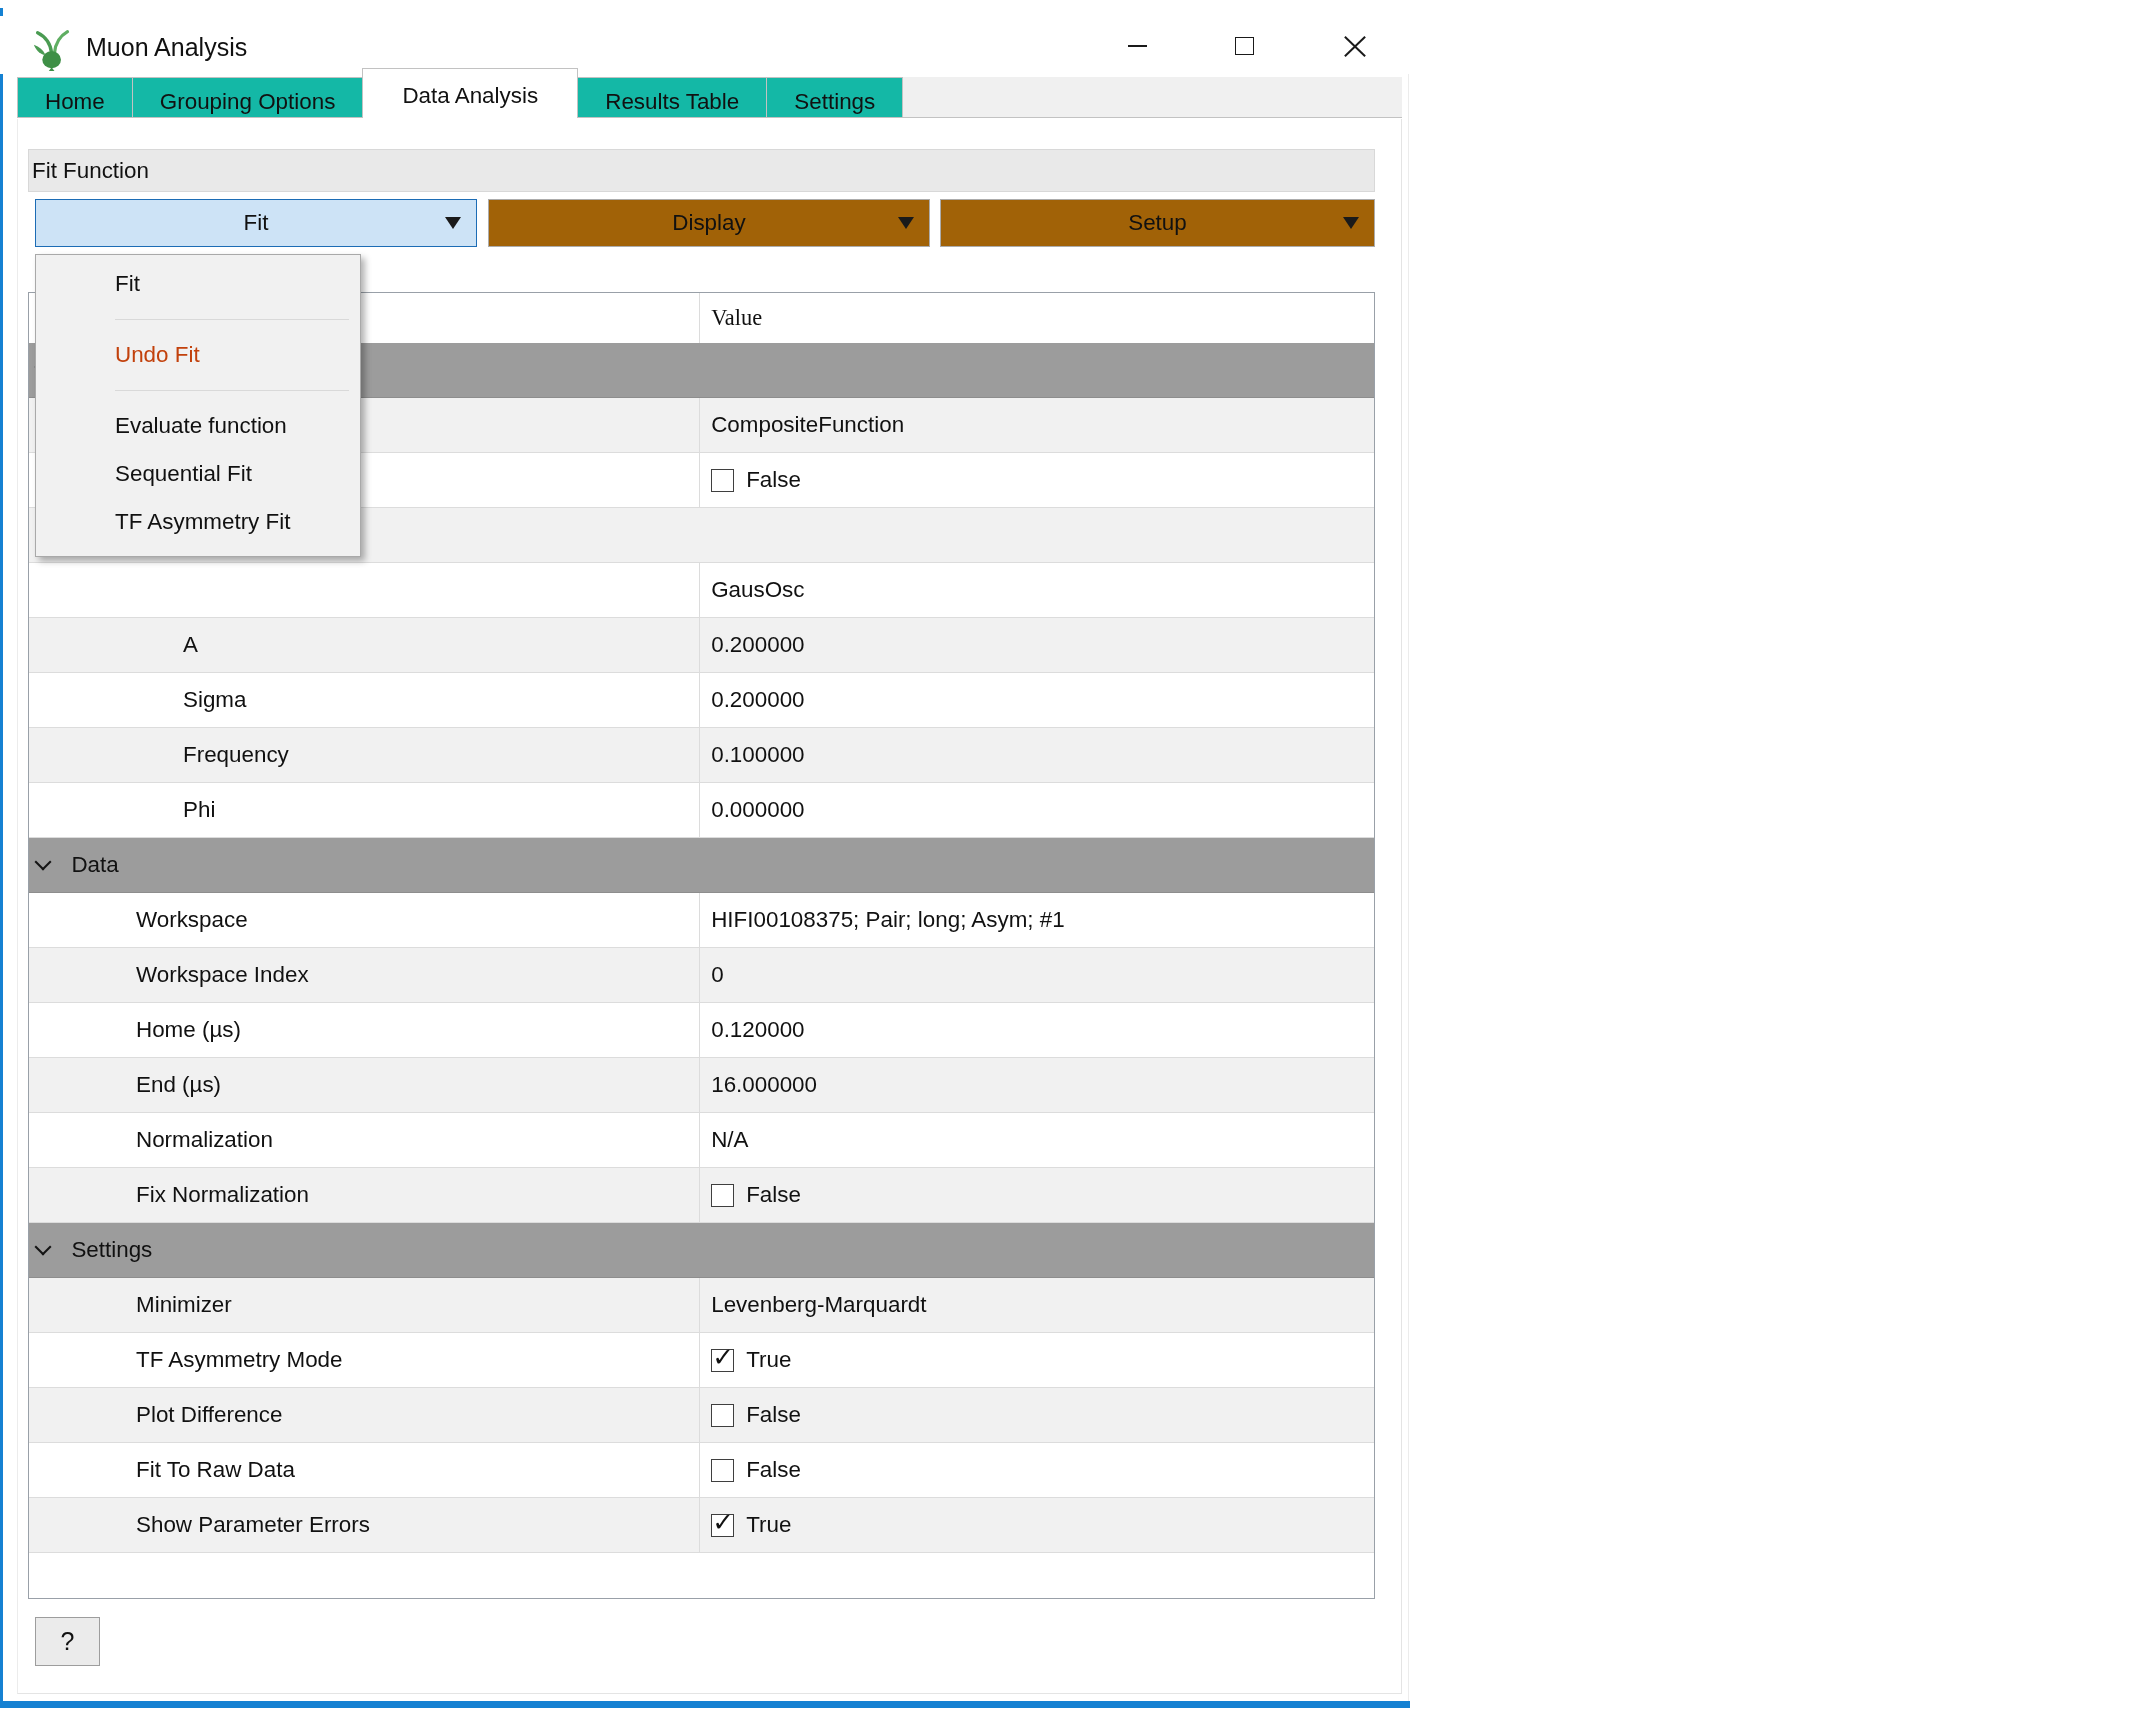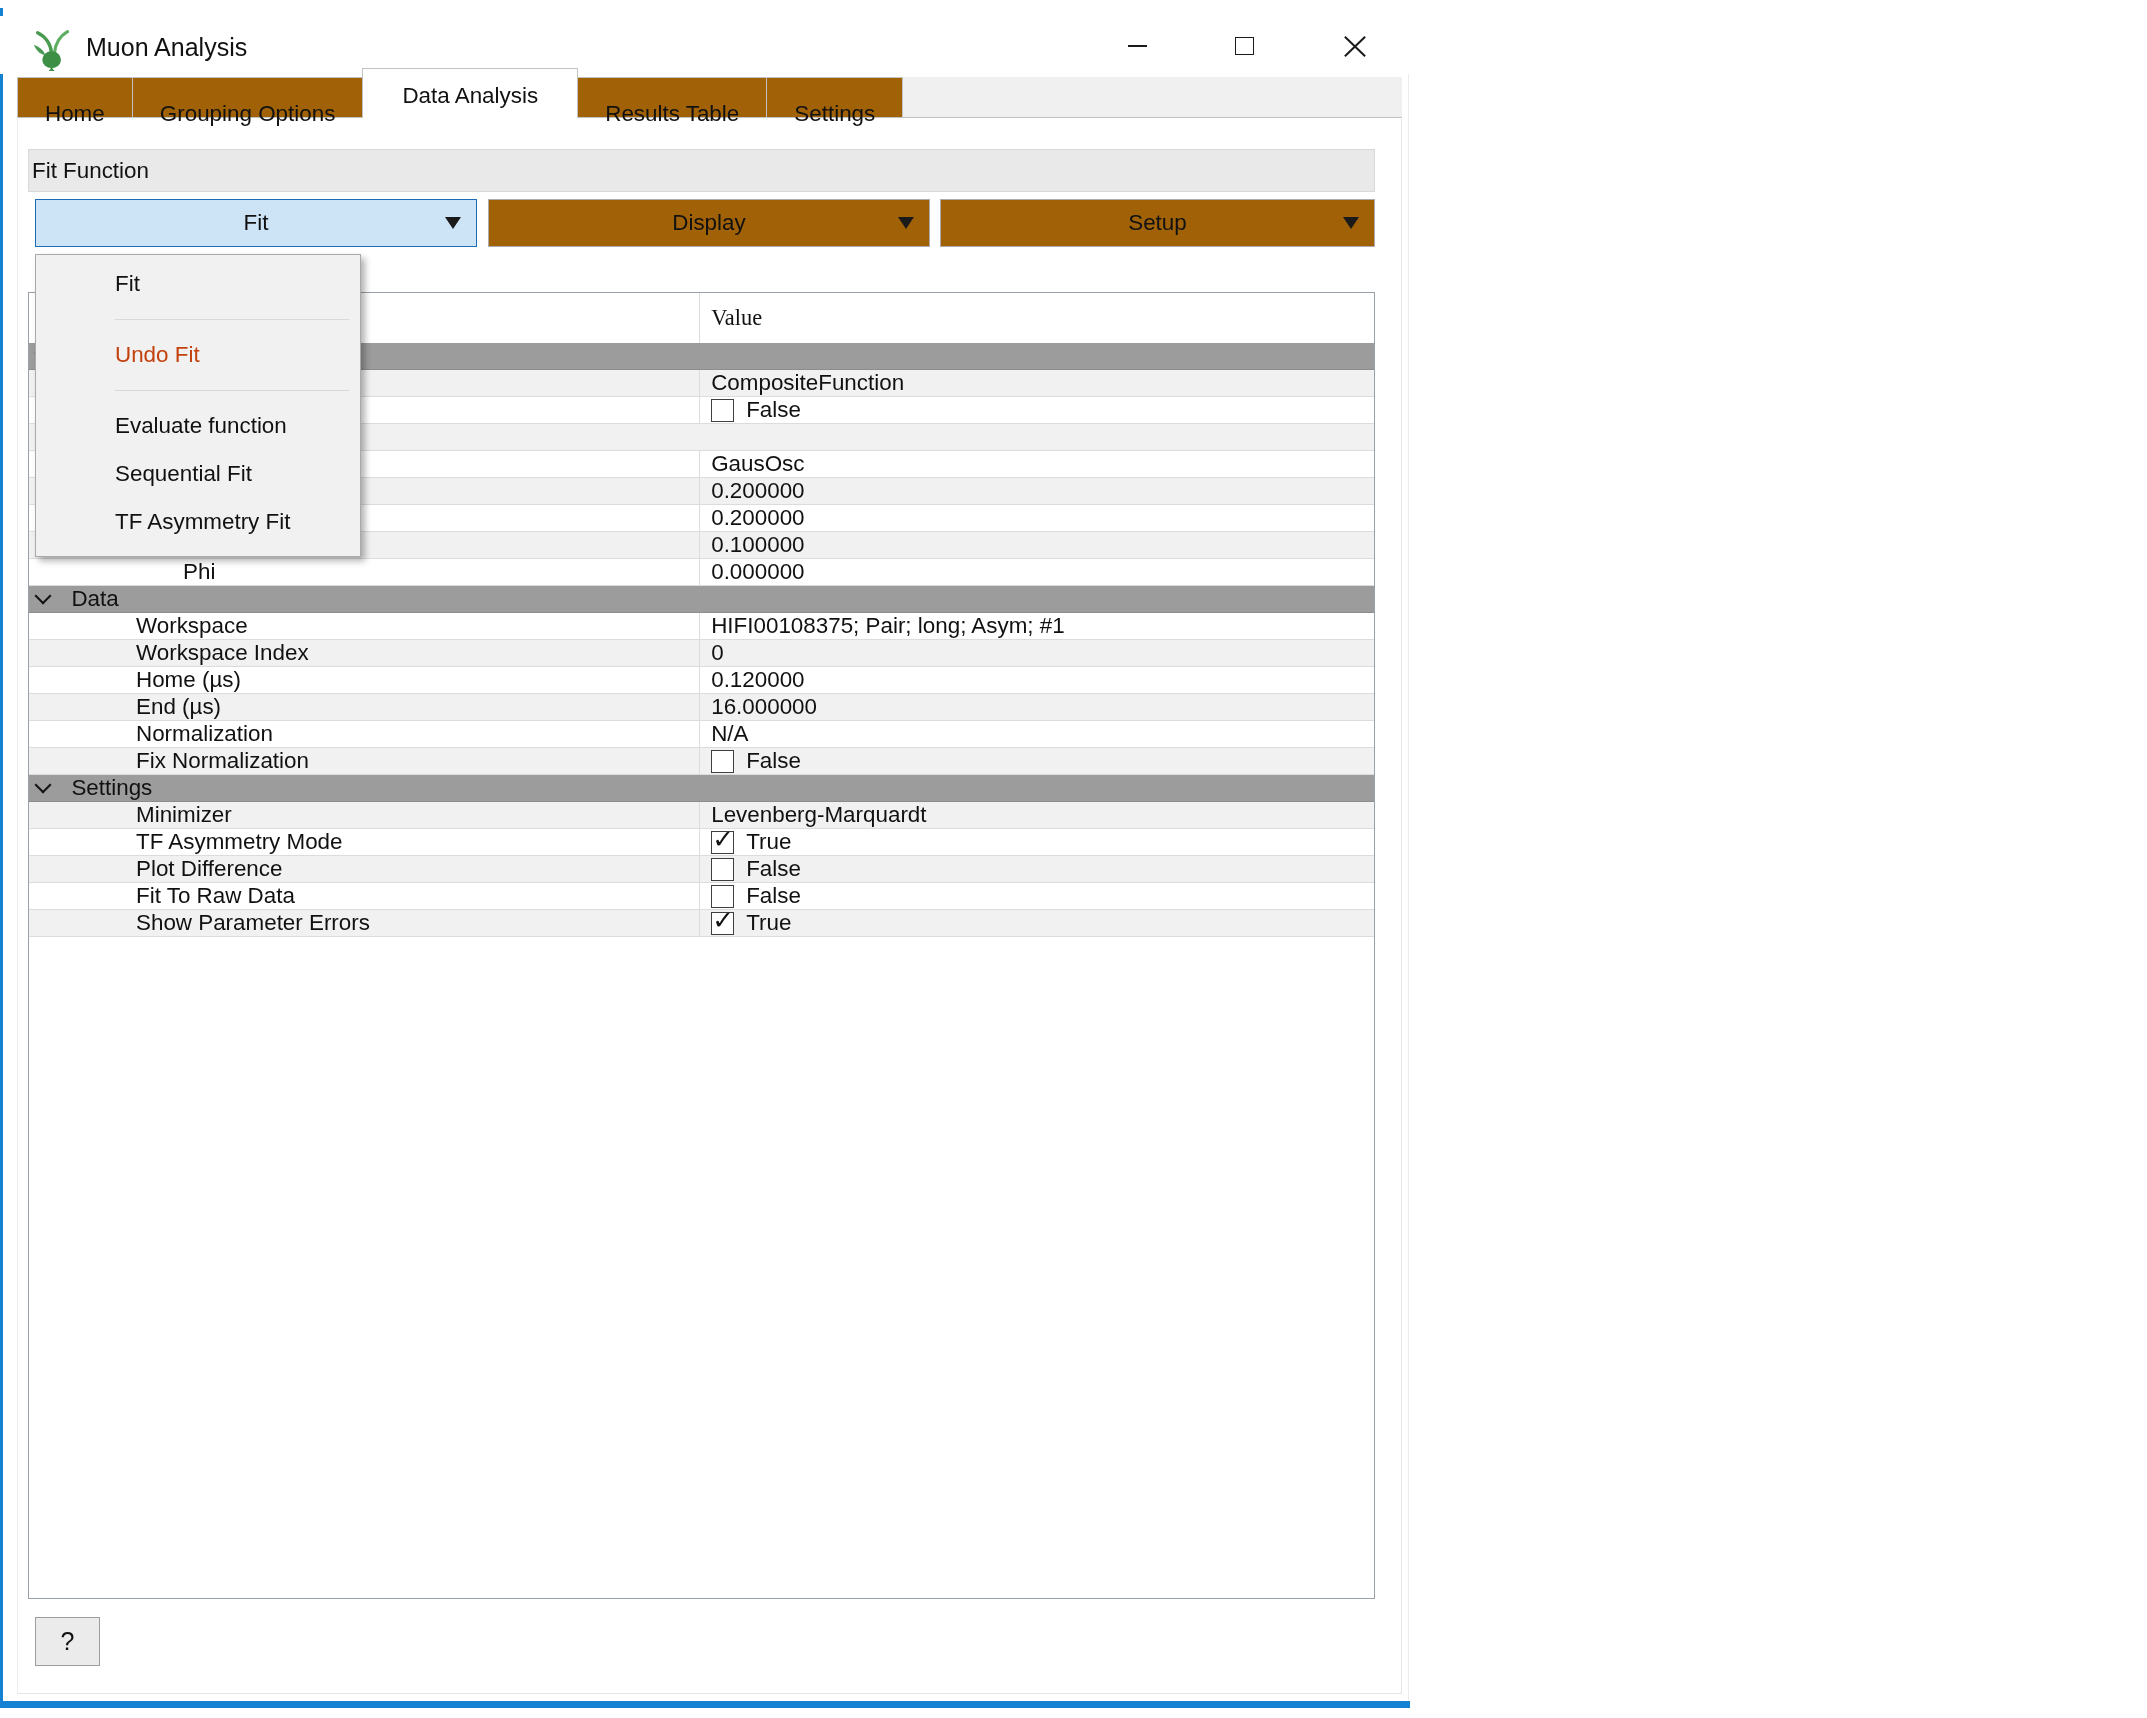--- a/index.html
+++ b/index.html
@@ -17,21 +17,21 @@
   .title    { position:absolute; left:86px; top:0; height:62px; line-height:62px; font-size:25px; }
   .winctl   { position:absolute; top:0; width:67px; height:60px; display:flex; align-items:center; justify-content:center; }
   #ctl-min  { left:1104px; } #ctl-max { left:1211px; } #ctl-close { left:1321px; }
   .g-min { width:19.6px; height:1.9px; background:#1a1a1a; }
   .g-max { width:18.6px; height:17.7px; border:1.9px solid #1a1a1a; background:transparent; }
 
   
   .tabstrip { position:absolute; left:17px; top:77px; width:1385px; height:41px; background:#f0f0f0;
               border:0.9px solid #c2c2c2; border-top:none; border-left:none; border-right:none;
               display:flex; align-items:flex-end; z-index:1; }
-  .tab { height:40px; line-height:40px; padding:16px 27px; background:#a16207; border:0.9px solid #c2c2c2;
+  .tab { height:40px; line-height:40px; padding:4px 27px; background:#14b8a6; border:0.9px solid #c2c2c2;
          border-bottom:none; margin-right:-0.9px; font-size:22.4px; white-space:nowrap; position:relative; }
   .tab.active { height:50px; line-height:54px; margin-bottom:-0.9px; background:#fff; z-index:2; padding:0 39px; }
 
   
   .pane { position:absolute; left:17px; top:119px; width:1385px; height:1575px; background:#fff;
           border-left:0.9px solid #ececec; border-right:0.9px solid #e4e4e4; border-bottom:0.9px solid #e4e4e4; }
 
   .fitfn-bar { position:absolute; left:28px; top:149px; width:1347px; height:43px; background:#e9e9e9;
                border:0.9px solid #d8d8d8; font-size:22.4px; line-height:41px; padding-left:3px; }
 
@@ -42,21 +42,21 @@
   #btn-setup   { left:940px; width:435px; }
   .dd-arrow { position:absolute; right:15px; top:50%; margin-top:-5.6px; width:0; height:0;
               border-left:8.4px solid transparent; border-right:8.4px solid transparent; border-top:12px solid #1a1a1a; }
 
   
   .ptable { position:absolute; left:28px; top:292px; width:1347px; height:1307px; background:#fff;
             border:0.9px solid #99a0a8; overflow:hidden; }
   .thead { height:50px; display:flex; font-size:22.4px; background:#fff;font-family:Liberation Serif, serif; }
   .thead .namecol { width:671px; border-right:0.9px solid #dcdcdc; }
   .thead .valcol  { flex:1; padding-left:11.2px; display:flex; align-items:center; }
-  .trow { height:27px; display:flex; border-bottom:0.9px solid #dcdcdc; font-size:22.4px; background:#fff; }
+  .trow { height:55px; display:flex; border-bottom:0.9px solid #dcdcdc; font-size:22.4px; background:#fff; }
   .trow.alt { background:#f1f1f1; }
   .trow .name { width:671px; border-right:0.9px solid #dcdcdc; display:flex; align-items:center; }
   .trow .name.indent1 { padding-left:107px; }
   .trow .name.indent2 { padding-left:154px; }
   .trow .val { flex:1; padding-left:11.2px; display:flex; align-items:center; }
   .trow.group { background:#9c9c9c; border-bottom:0.9px solid #8d8d8d; padding-left:8px; align-items:center; display:flex; }
   .trow.subgroup { background:#f1f1f1; }
   .chev { width:12px; height:12px; border-right:2.8px solid #141414; border-bottom:2.8px solid #141414;
           transform:rotate(45deg); margin:-6.5px 22.4px 0 0; flex:none; }
   .cbx { width:23px; height:23px; border:1.9px solid #3f3f3f; background:#fff; margin-right:12px;

